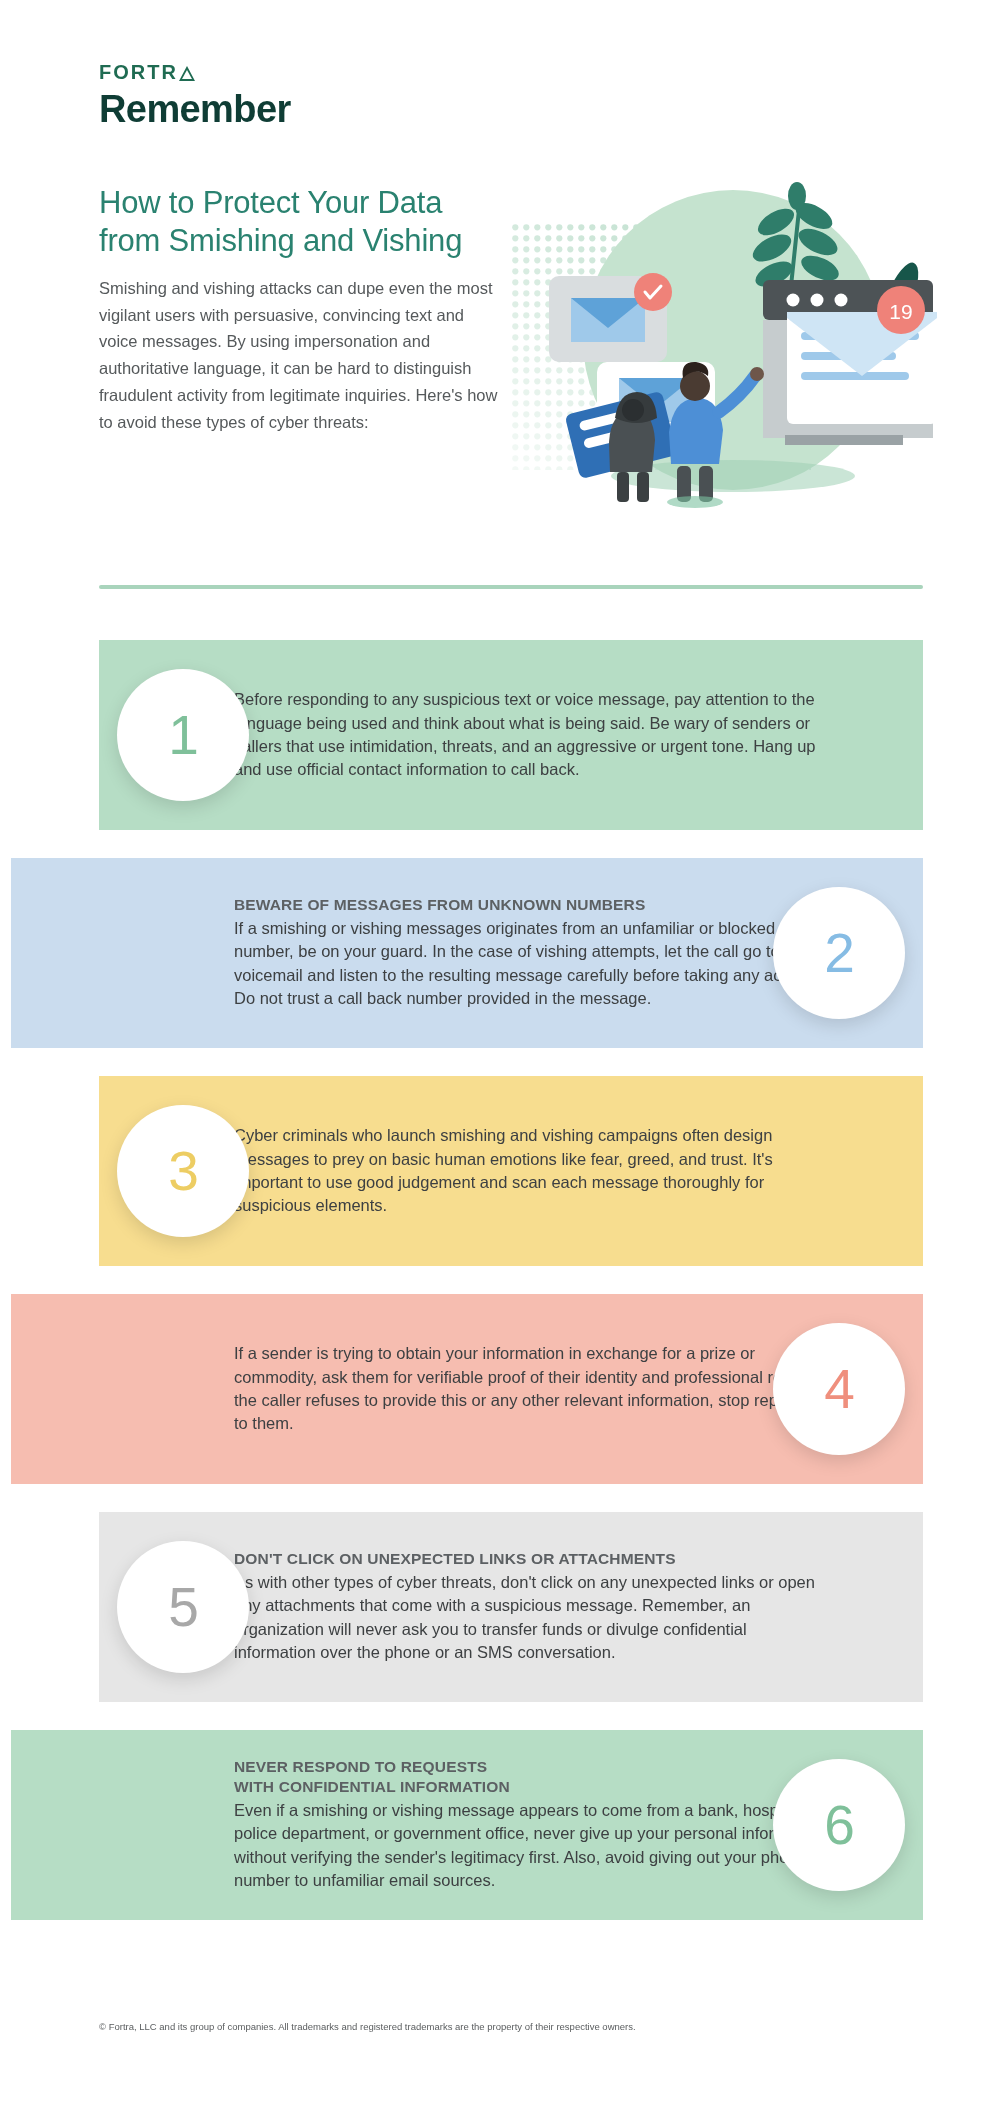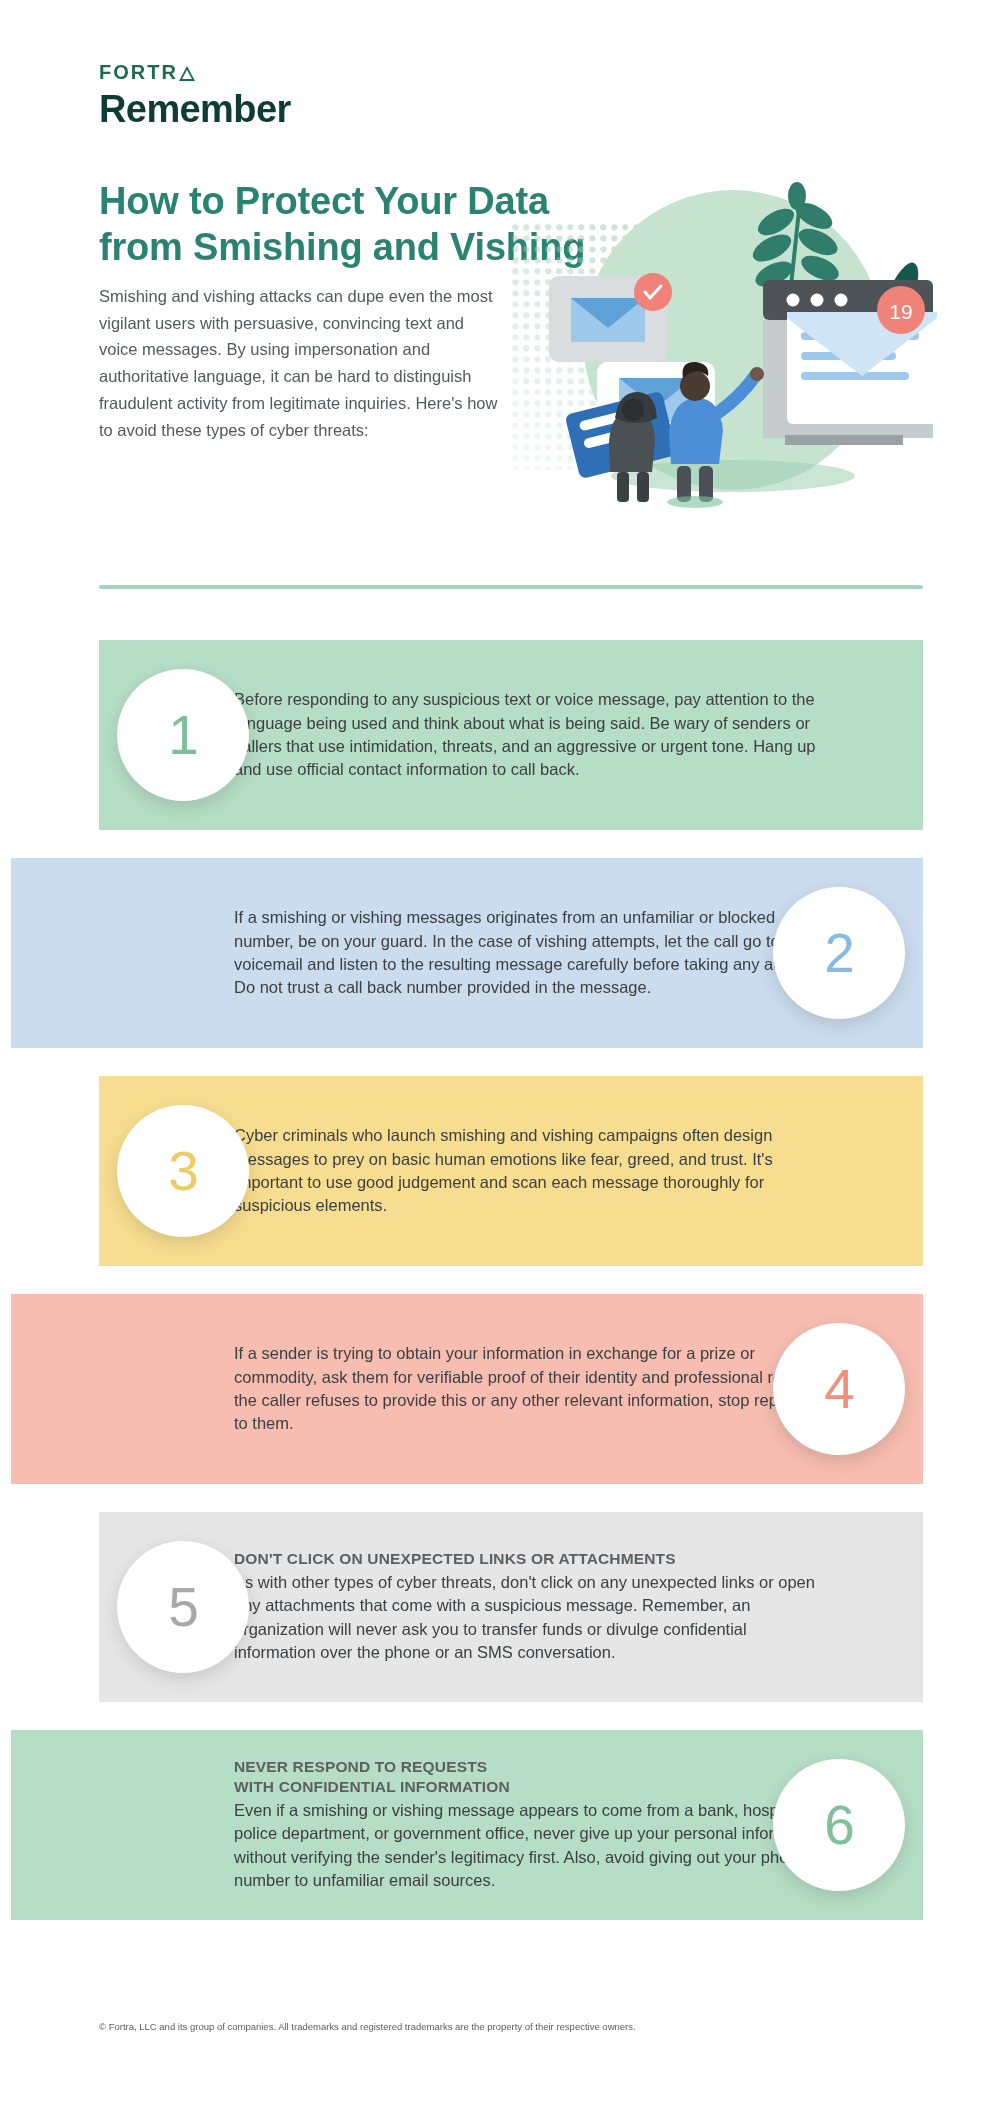--- a/index.html
+++ b/index.html
@@ -44,30 +44,30 @@
     font-weight: 700;
     color: #0f3d35;
     letter-spacing: -0.6px;
     margin-top: 8px;
     line-height: 1;
   }
 
   
   .hero { position:absolute; left:0; top:170px; width:1000px; height:420px; }
   .hero-title {
-    position:absolute; left:88px; top:8px;
+    position:absolute; left:88px; top:14px;
     width: 520px;
-    font-size: 38px;
-    font-weight: 700;
+    font-size: 31px;
+    font-weight: 400;
     line-height: 1.22;
     color: #2a8270;
     letter-spacing: -0.2px;
   }
   .hero-para {
-    position:absolute; left:88px; top:113px;
+    position:absolute; left:88px; top:105px;
     width: 400px;
     font-size: 16.5px;
     line-height: 1.62;
     color: #55595b;
   }
 
   
   .illus { position:absolute; left:490px; top:10px; width:440px; height:330px; }
   .illus svg { display:block; width:440px; height:330px; }
 
@@ -288,20 +288,21 @@
       </div>
     </div>
     <div class="gap"></div>
 
     <div class="tip tip-right">
       <div class="band" style="background: rgb(202, 220, 238);">
         <div class="bubble">
           <span class="num" style="color: rgb(134, 188, 228);">2</span>
         </div>
         <div class="txt">
+          <div class="tip-title">BEWARE OF MESSAGES FROM UNKNOWN NUMBERS</div>
           <div class="tip-body">If a smishing or vishing messages originates from an unfamiliar or blocked number, be on your guard. In the case of vishing attempts, let the call go to voicemail and listen to the resulting message carefully before taking any action. Do not trust a call back number provided in the message.</div>
         </div>
       </div>
     </div>
     <div class="gap"></div>
 
     <div class="tip tip-left">
       <div class="band" style="background: rgb(247, 221, 143);">
         <div class="bubble">
           <span class="num" style="color: rgb(237, 205, 99);">3</span>

